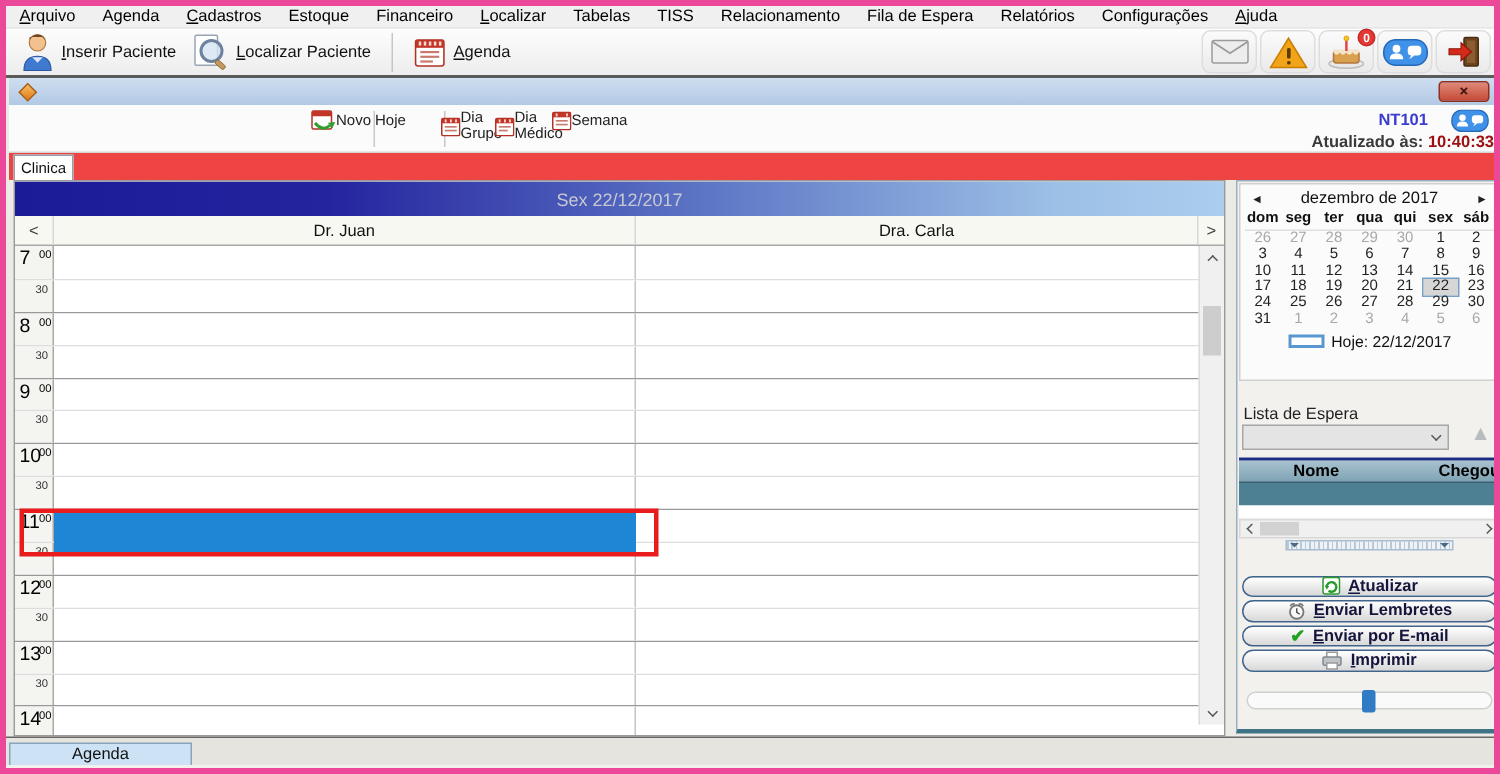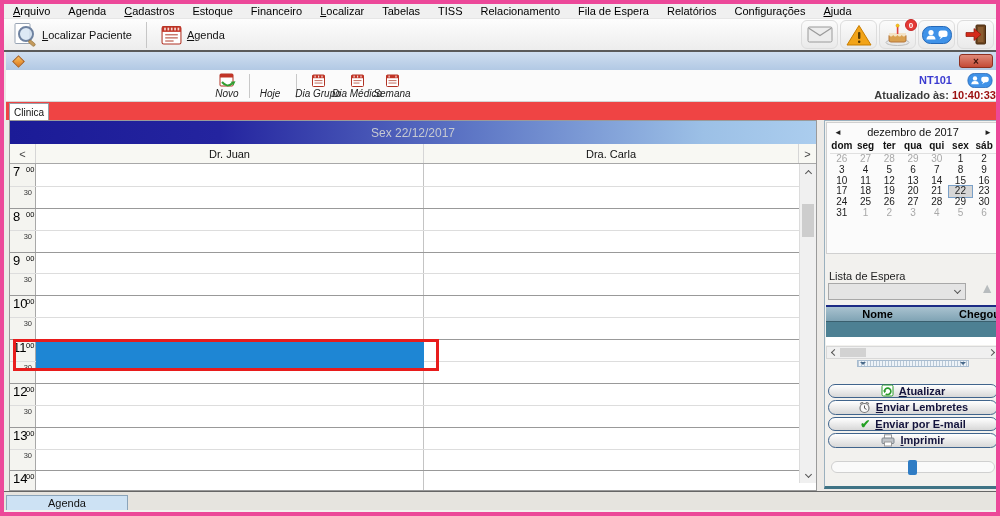--- a/index.html
+++ b/index.html
@@ -34,22 +34,22 @@
     background:linear-gradient(180deg,#cfdef0,#b2c9e4);display:flex;align-items:center;padding:0 5px;}
   .diamond{width:9px;height:9px;background:linear-gradient(135deg,#f8c060,#e07818);
     border:1px solid #b05808;transform:rotate(45deg);margin-left:3px;}
   .closebtn{position:absolute;right:9px;top:2px;width:34px;height:14px;border-radius:3px;
     background:linear-gradient(180deg,#e08a7a,#c44a36);border:1px solid #8e3020;color:#3c120c;
     font-size:10px;font-weight:bold;line-height:11px;display:flex;align-items:center;justify-content:center;cursor:default;}
 
   
   .subtoolbar{position:absolute;left:2px;top:66px;width:996px;height:32px;background:#fbfbfb;
     border-bottom:1px solid #d4d4d4;}
-  .stbtn{position:absolute;top:3px;display:flex;flex-direction:column;align-items:center;
-    font-size:10px;color:#222;cursor:default;font-style:italic;}
+  .stbtn{position:absolute;top:3px;display:flex;flex-direction:row;align-items:center;
+    font-size:10px;color:#222;cursor:default;}
   .stbtn .ic{height:15px;display:flex;align-items:center;justify-content:center;}
   .stsep{position:absolute;top:4px;width:1px;height:24px;background:#c8c8c8;}
   .ntlabel{position:absolute;right:50px;top:4px;font-size:11px;font-weight:bold;color:#3b3bd0;}
   .ntchat{position:absolute;right:8px;top:3px;cursor:default;}
   .updated{position:absolute;right:6px;top:19px;font-size:11px;font-weight:bold;color:#3a3a3a;}
   .updated .time{color:#9b1010;}
 
   
   .tabstrip{position:absolute;left:2px;top:98px;width:996px;height:18px;background:#ef4444;}
   .tab{position:absolute;left:3px;top:1px;min-width:38px;height:17px;background:#fff;
@@ -159,20 +159,29 @@
       <span class="menu-item">TISS</span>
       <span class="menu-item">Relacionamento</span>
       <span class="menu-item">Fila de Espera</span>
       <span class="menu-item">Relatórios</span>
       <span class="menu-item">Configurações</span>
       <span class="menu-item"><u>A</u>juda</span>
     </div>
 
   <div class="toolbar">
     <div class="tbtn">
+      <svg width="22" height="27" viewBox="0 0 22 27">
+        <circle cx="11" cy="7.5" r="5.5" fill="#f2c18e" stroke="#b07840" stroke-width="0.8"></circle>
+        <path d="M5.7 6 a5.5 5.5 0 0 1 10.6 0 l-2-2.4 -8.6 0 z" fill="#6b4a2a"></path>
+        <path d="M2 26 q0-9.5 9-9.5 q9 0 9 9.5 z" fill="#3f7ad0" stroke="#2a55a0" stroke-width="0.8"></path>
+        <path d="M7.5 17.2 l3.5 3.6 3.5-3.6 z" fill="#dce8f8"></path>
+      </svg>
+      <span><u>I</u>nserir Paciente</span>
+    </div>
+    <div class="tbtn">
       <svg width="23" height="25" viewBox="0 0 23 25">
         <rect x="1" y="1.5" width="15" height="20" rx="1" fill="#fff" stroke="#98a4b4"></rect>
         <circle cx="12" cy="12" r="7" fill="#d5e4f2" fill-opacity="0.8" stroke="#6e82a0" stroke-width="2"></circle>
         <rect x="16" y="17.5" width="7.5" height="3.2" rx="1.4" transform="rotate(40 16 17.5)" fill="#c49a5c" stroke="#8a6a30" stroke-width="0.6"></rect>
       </svg>
       <span><u>L</u>ocalizar Paciente</span>
     </div>
     <div class="tsep"></div>
     <div class="tbtn">
       <svg width="21" height="21" viewBox="0 0 20 20">
@@ -250,21 +259,21 @@
         <svg width="17" height="15" viewBox="0 0 17 15">
           <rect x="1" y="1" width="13" height="12" rx="1" fill="#fff" stroke="#b03224"></rect>
           <rect x="1" y="1" width="13" height="3.5" fill="#c23527"></rect>
           <path d="M3 9 q5 6 10 1.5" stroke="#2f9e2f" stroke-width="2" fill="none"></path>
           <polygon points="14.5,12.5 16.5,8.3 11.6,8.8" fill="#2f9e2f"></polygon>
         </svg>
       </span>
       <span>Novo</span>
     </div>
     <div class="stsep" style="left:243px;"></div>
-    <div class="stbtn" style="left:244px;width:40px;justify-content:center;">
+    <div class="stbtn" style="left:244px;width:40px;">
       <span class="ic"></span>
       <span>Hoje</span>
     </div>
     <div class="stsep" style="left:290px;"></div>
     <div class="stbtn" style="left:288px;width:48px;">
       <span class="ic">
         <svg width="13" height="13" viewBox="0 0 13 13">
           <rect x="0.5" y="1" width="12" height="11.5" rx="1" fill="#fff" stroke="#b03224"></rect>
           <rect x="0.5" y="1" width="12" height="3.2" fill="#c23527"></rect>
           <g fill="#f5d9d4">
@@ -523,20 +532,24 @@
           <span class="daycell">29</span>
           <span class="daycell">30</span>
           <span class="daycell">31</span>
           <span class="daycell muted">1</span>
           <span class="daycell muted">2</span>
           <span class="daycell muted">3</span>
           <span class="daycell muted">4</span>
           <span class="daycell muted">5</span>
           <span class="daycell muted">6</span>
         </div>
+      <div class="mc-today">
+        <span class="todaybox"></span>
+        <span>Hoje: 22/12/2017</span>
+      </div>
     </div>
 
     <div class="wl-label">Lista de Espera</div>
     <div class="wl-dd">
       <span class="chev down"></span>
     </div>
     <span class="wl-collapse">▲</span>
 
     <div class="wl-table">
       <div class="wl-head">

